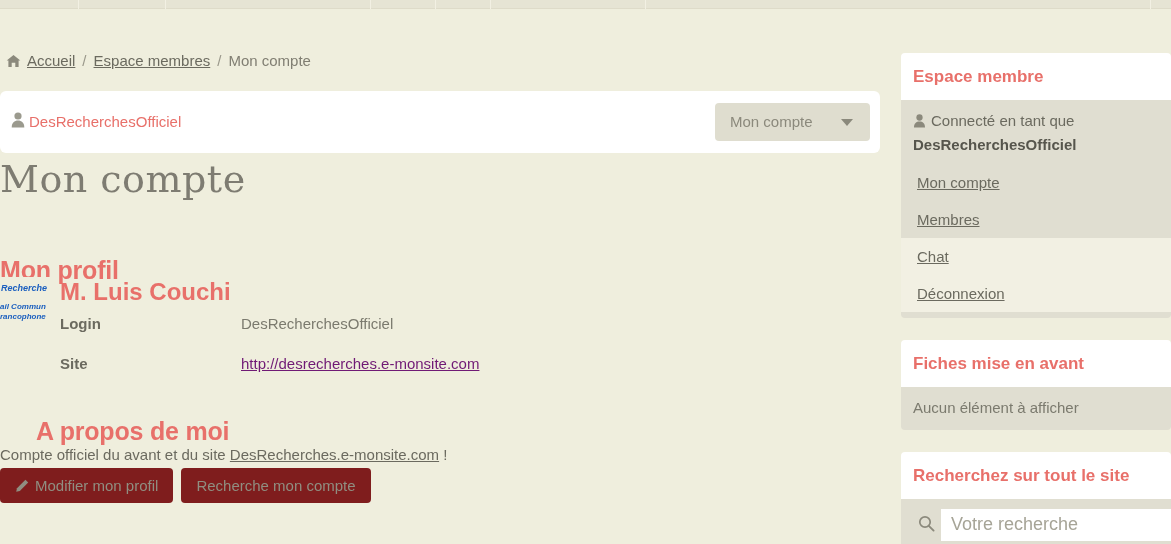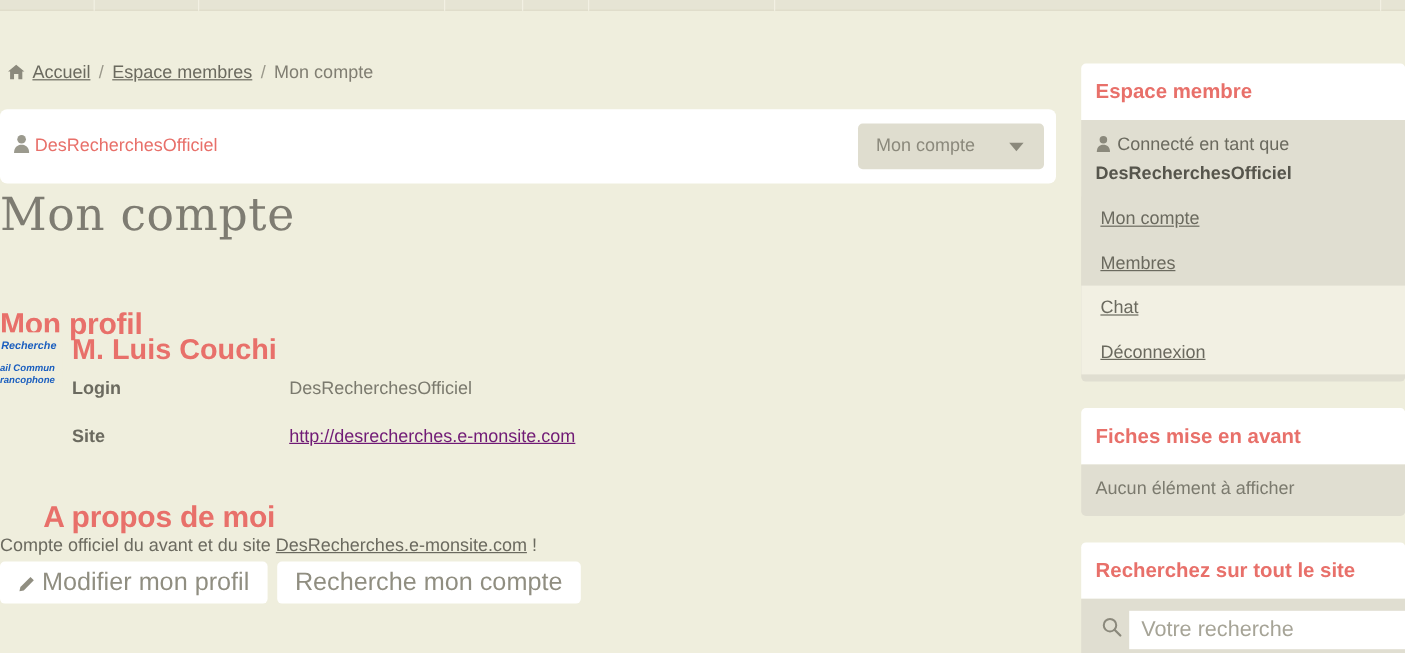--- a/index.html
+++ b/index.html
@@ -204,25 +204,25 @@
   
   .btn-row {
     position: absolute;
     left: 0; top: 459px;
   }
   .btn {
     display: inline-block;
     height: 35px;
     line-height: 35px;
     padding: 0 15px;
-    background: #ffffff;
+    background: #7f1d1d;
     border: none;
     border-radius: 4px;
     font-family: "Liberation Sans", sans-serif;
-    font-size: 21px;
+    font-size: 15px;
     color: #908e81;
     vertical-align: top;
     white-space: nowrap;
   }
   .btn + .btn { margin-left: 8px; }
   .btn .pencil-icon {
     display: inline-block;
     vertical-align: -2px;
     margin-right: 6px;
   }

